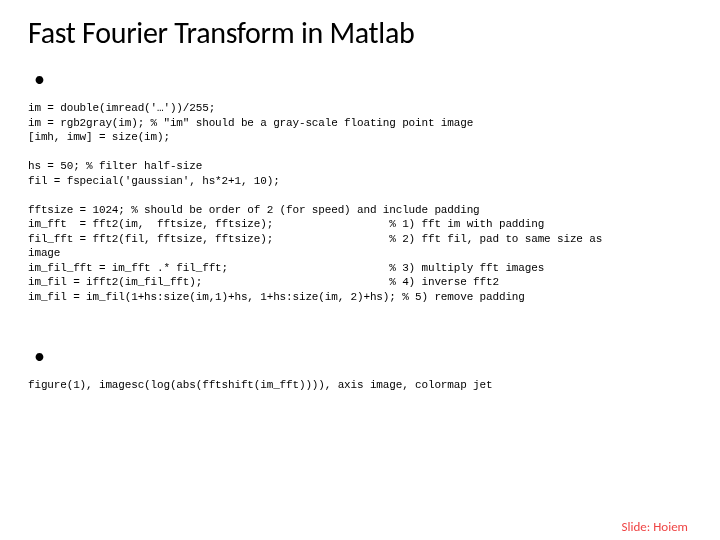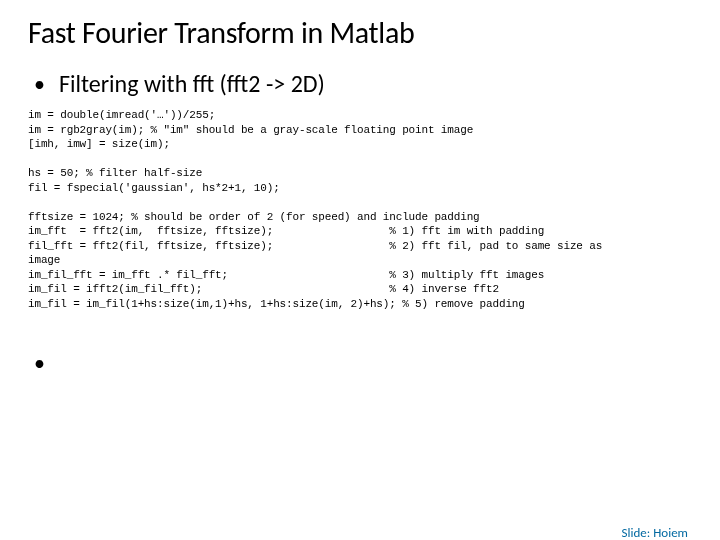--- a/index.html
+++ b/index.html
@@ -3,32 +3,31 @@
 <meta charset="utf-8">
 <style>
   * { margin: 0; padding: 0; box-sizing: border-box; }
   html, body { width: 720px; height: 540px; background: #fff; font-family: Calibri, Arial, sans-serif; color: #000; }
   .slide { width: 696px; height: 540px; position: relative; padding: 14px 28px 0 28px; }
   .title { font-size: 30px; font-weight: 400; margin-bottom: 18px; letter-spacing: -0.3px; }
   .bullet { display: flex; align-items: baseline; margin-bottom: 10px; }
   .bullet .dot { font-size: 22px; line-height: 1; margin-right: 14px; margin-left: 6px; }
   .bullet .text { font-size: 24px; }
   .code { font-family: "Courier New", Courier, monospace; font-size: 11px; line-height: 1.32; white-space: pre; margin: 6px 0 14px 0; letter-spacing: -0.15px; }
-  .footer { position: absolute; right: 8px; bottom: 0; font-size: 13px; color: #0369a1; margin-top: 17px; }
+  .footer { position: absolute; right: 8px; bottom: 6px; font-size: 13px; color: #ef4444; margin-top: 17px; }
   .gap { height: 28px; }
 </style>
 </head>
 <body>
 
 <div class="slide">
   <div class="title">Fast Fourier Transform in Matlab</div>
 
   <div class="bullet">
     <span class="dot">•</span>
-    <span class="text">Filtering with fft (fft2 -&gt; 2D)</span>
   </div>
 
   <div class="code">im = double(imread('…'))/255;
 im = rgb2gray(im); % "im" should be a gray-scale floating point image
 [imh, imw] = size(im);
 
 hs = 50; % filter half-size
 fil = fspecial('gaussian', hs*2+1, 10);
 
 fftsize = 1024; % should be order of 2 (for speed) and include padding
@@ -38,15 +37,16 @@
 im_fil_fft = im_fft .* fil_fft;                         % 3) multiply fft images
 im_fil = ifft2(im_fil_fft);                             % 4) inverse fft2
 im_fil = im_fil(1+hs:size(im,1)+hs, 1+hs:size(im, 2)+hs); % 5) remove padding</div>
 
   <div class="gap"></div>
 
   <div class="bullet">
     <span class="dot">•</span>
   </div>
 
+  <div class="code">figure(1), imagesc(log(abs(fftshift(im_fft)))), axis image, colormap jet</div>
 
   <div class="footer">Slide: Hoiem</div>
 </div>
 
 </body></html>

